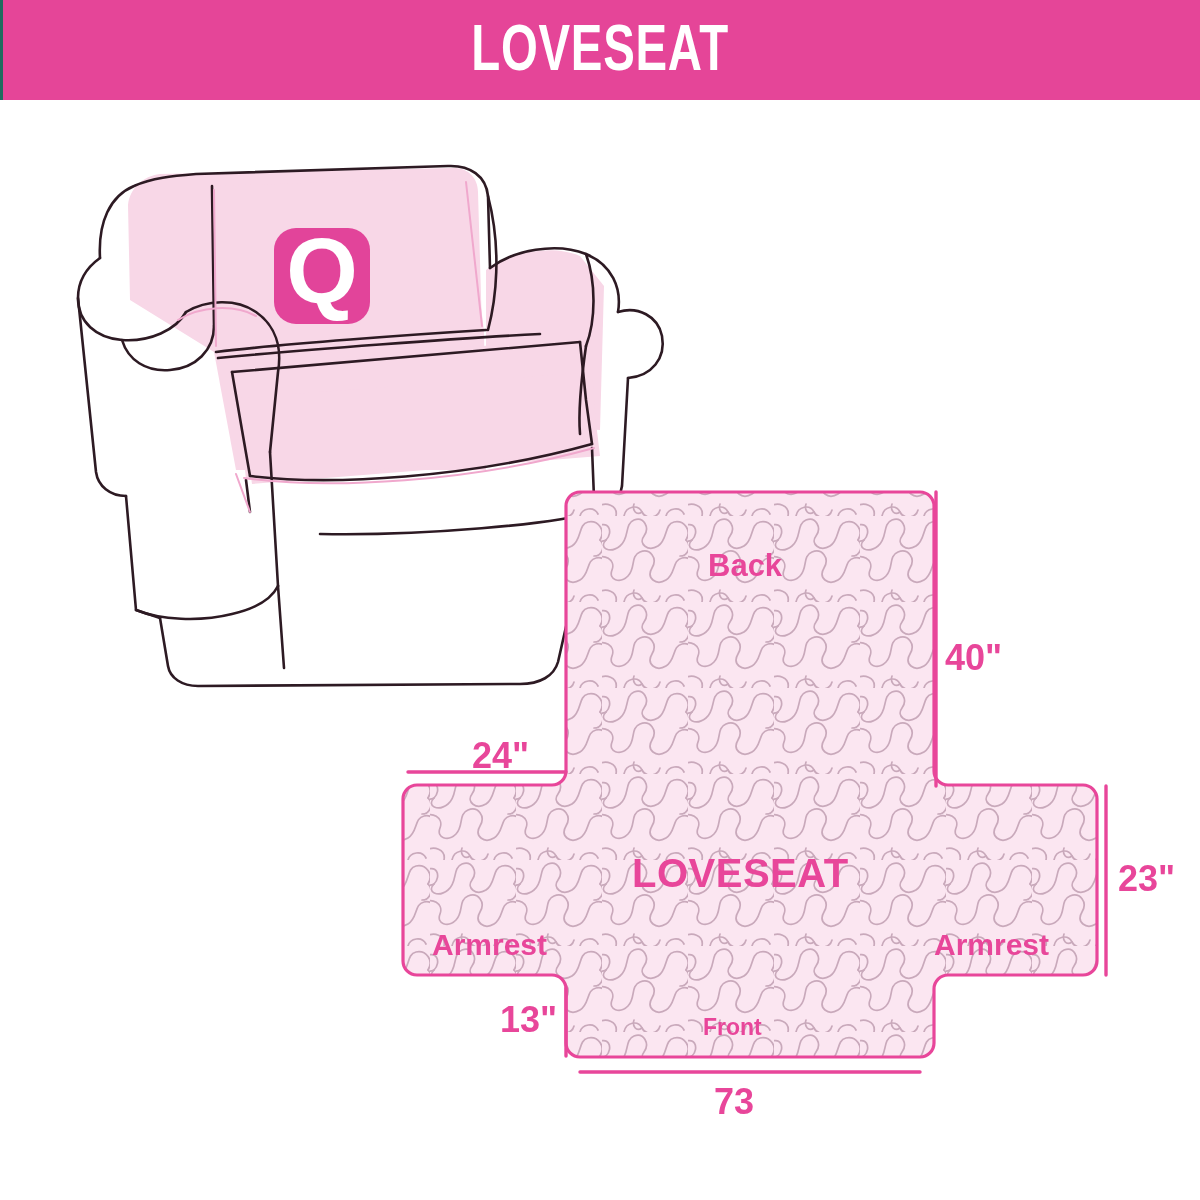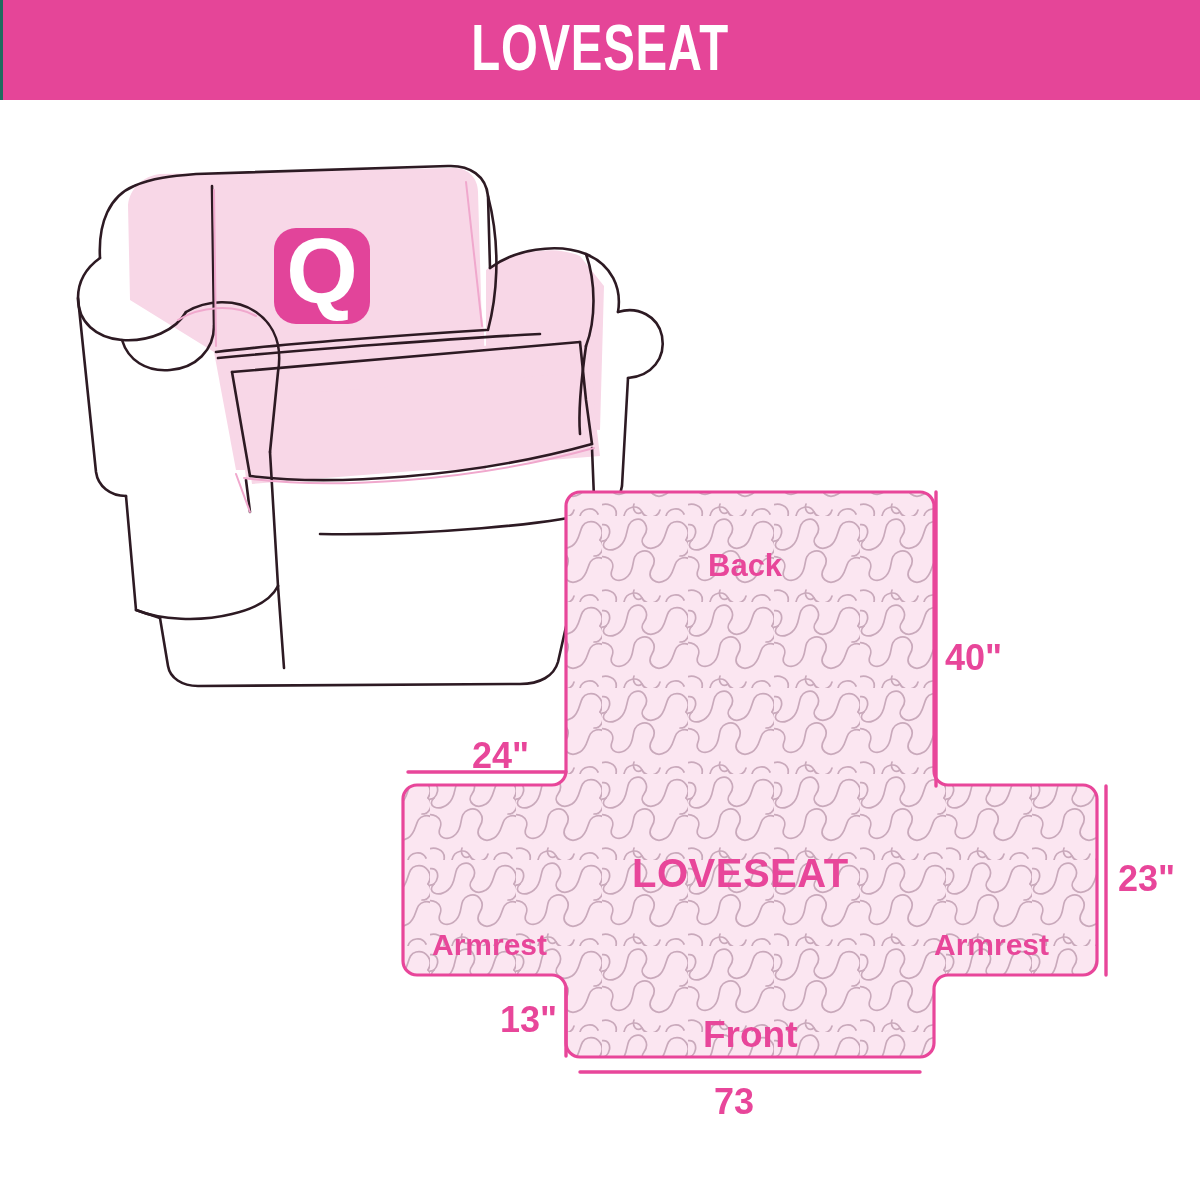--- a/index.html
+++ b/index.html
@@ -45,21 +45,21 @@
     color:#e8469a;
     font-family:"Liberation Sans", sans-serif;
     font-weight:bold;
     white-space:nowrap;
     line-height:1;
   }
   .lbl-back{left:708px;top:506px;font-size:31px;margin-top:44px;}
   .lbl-center{left:632px;top:853px;font-size:40px;letter-spacing:0.5px;}
   .lbl-arm-left{left:432px;top:930px;font-size:30px;}
   .lbl-arm-right{left:934px;top:930px;font-size:30px;}
-  .lbl-front{left:703px;top:1016px;font-size:37px;}
+  .lbl-front{left:703px;top:1016px;font-size:23px;}
 
   .dim{
     position:absolute;
     color:#e8469a;
     font-family:"Liberation Sans", sans-serif;
     font-weight:bold;
     font-size:36px;
     white-space:nowrap;
     line-height:1;
   }

